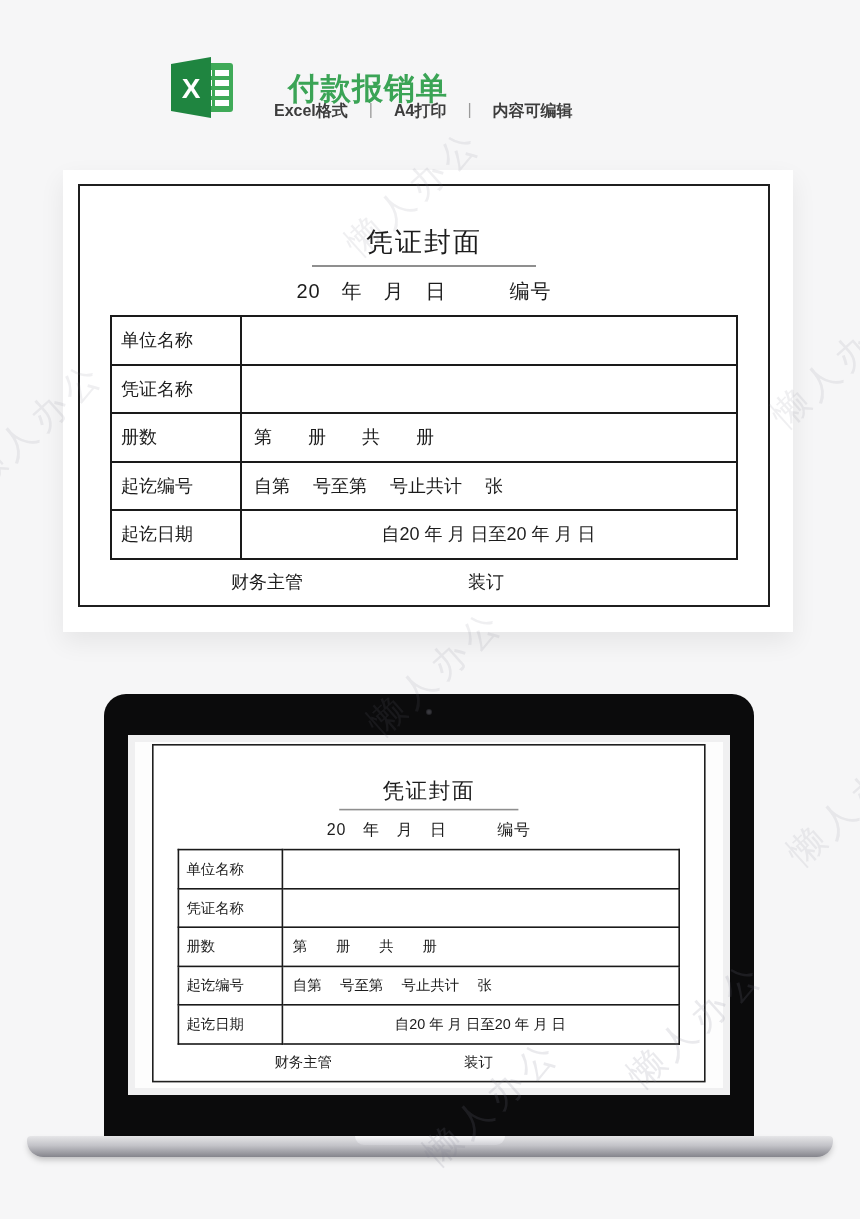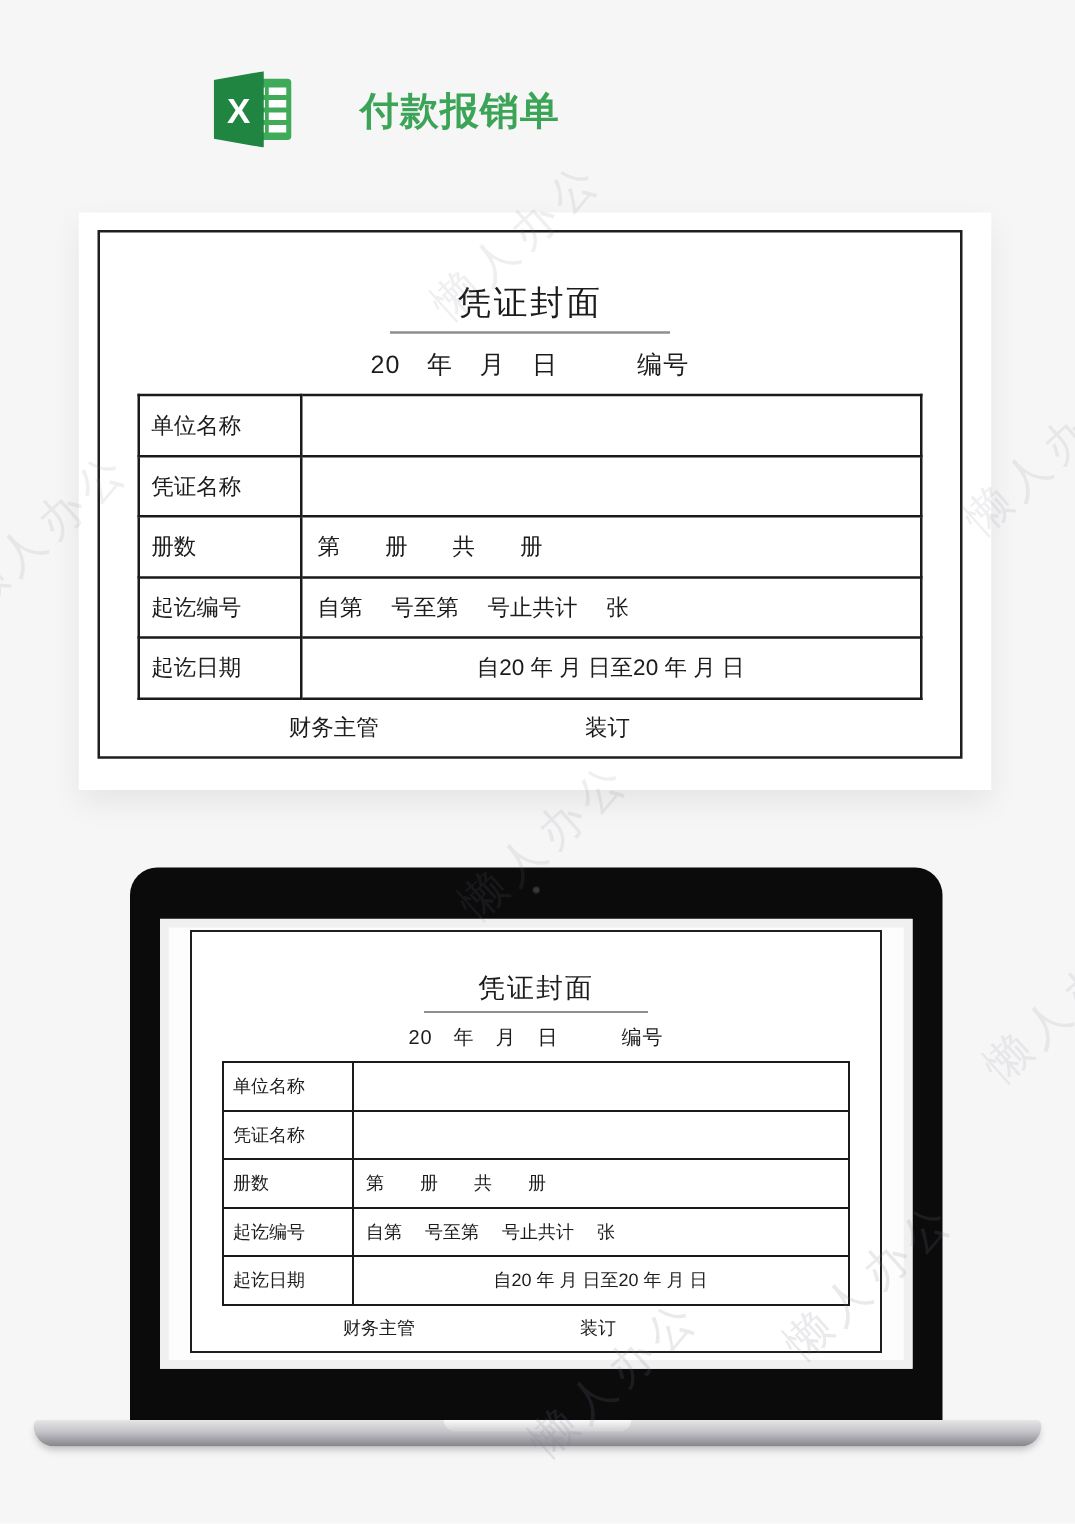--- a/index.html
+++ b/index.html
@@ -112,20 +112,23 @@
       <rect x="44" y="23" width="14" height="6" fill="#fff"></rect>
       <rect x="34" y="33" width="7" height="6" fill="#fff"></rect>
       <rect x="44" y="33" width="14" height="6" fill="#fff"></rect>
       <rect x="34" y="43" width="7" height="6" fill="#fff"></rect>
       <rect x="44" y="43" width="14" height="6" fill="#fff"></rect>
       <polygon points="40,0 0,7 0,54 40,61" fill="#1f8540"></polygon>
       <text x="20" y="41" font-size="28" font-weight="bold" fill="#fff" text-anchor="middle" font-family="Liberation Sans, sans-serif">X</text>
     </svg>
   </div>
   <h1 class="hdr-title">付款报销单</h1>
+  <div class="hdr-sub">
+    <span>Excel格式</span><span class="sep">|</span><span>A4打印</span><span class="sep">|</span><span>内容可编辑</span>
+  </div>
 
   <div class="card">
     <div class="sheet">
       <div class="sheet-title">凭证封面</div>
       <div class="title-underline"></div>
       <div class="date-line">20　年　月　日　　　编号</div>
       <table class="vtable">
         <tbody>
             <tr>
           <td class="lbl">单位名称</td>

